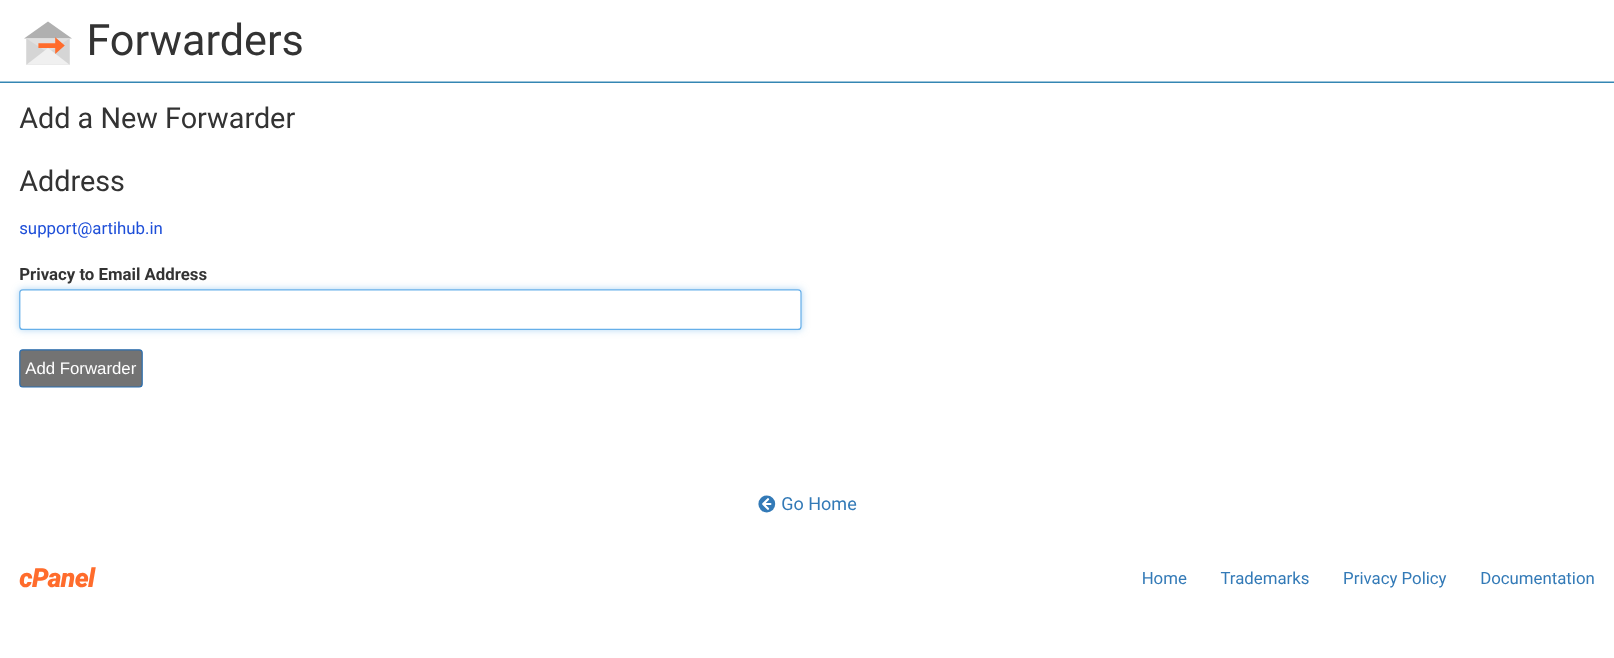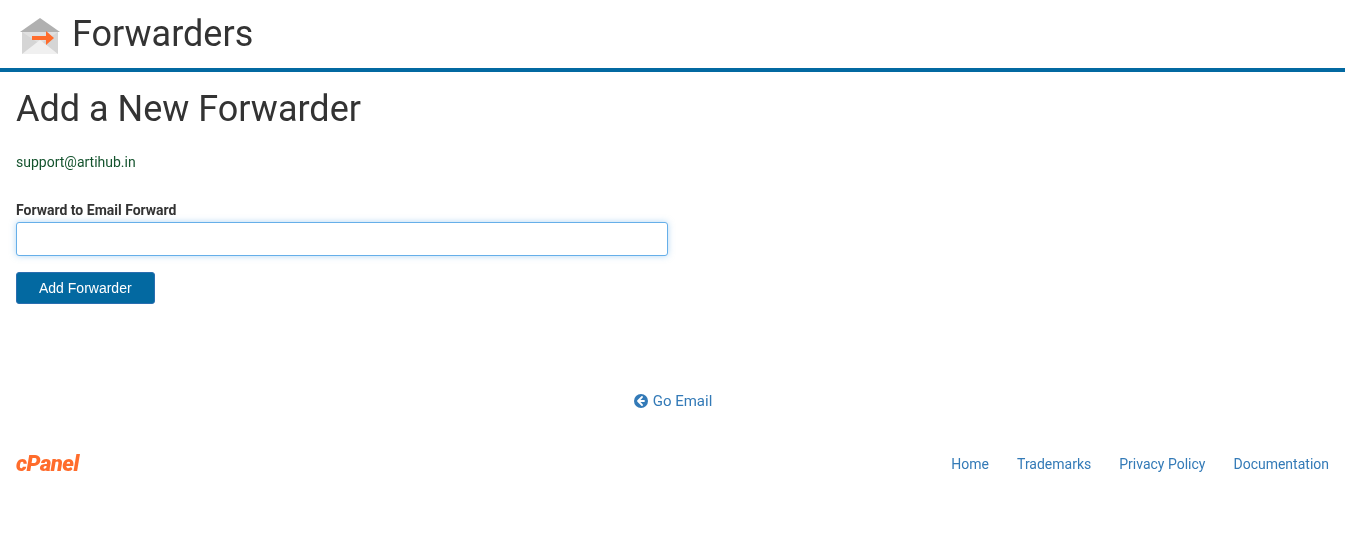--- a/index.html
+++ b/index.html
@@ -13,81 +13,81 @@
       color: #333;
       width: 1345px;
       height: 548px;
       overflow: hidden;
       position: relative;
     }
     .page-header {
       display: flex;
       align-items: center;
       padding: 10px 16px;
-      border-bottom: 4px solid #0369a1;
+      border-bottom: 1px solid #0369a1;
     }
     .page-header .icon-wrap {
       width: 48px;
       height: 48px;
       margin-right: 8px;
       display: flex;
       align-items: center;
       justify-content: center;
     }
     .page-title {
       font-size: 36px;
       font-weight: 400;
       color: #333;
     }
     .content {
       padding: 16px 16px 0 16px;
     }
     .section-title {
-      font-size: 36px;
+      font-size: 24px;
       font-weight: 400;
       color: #333;
       margin-bottom: 24px;
     }
     .subsection-title {
       font-size: 24px;
       font-weight: 400;
       color: #333;
       margin-bottom: 18px;
     }
     .field-label {
       font-size: 14px;
       font-weight: 700;
       color: #333;
       margin-bottom: 4px;
       display: block;
     }
     .field-value {
       font-size: 14px;
       font-weight: 400;
-      color: #14532d;
-      margin-bottom: 32px;
+      color: #1d4ed8;
+      margin-bottom: 22px;
       display: block;
     }
     .input-text {
       width: 652px;
       height: 34px;
       border: 1px solid #66afe9;
       border-radius: 3px;
       padding: 6px 10px;
       font-size: 14px;
       outline: none;
       box-shadow: 0 0 6px rgba(102, 175, 233, 0.5);
       margin-bottom: 16px;
     }
     .btn-primary {
-      background: #0369a1;
+      background: #737373;
       color: #fff;
       border: 1px solid #2a6eb0;
       border-radius: 3px;
-      padding: 7px 22px;
+      padding: 7px 4px;
       font-size: 14px;
       cursor: pointer;
       margin-bottom: 40px;
     }
     .go-back-wrap {
       text-align: center;
       margin-top: 48px;
       margin-bottom: 18px;
     }
     .go-back-link {
@@ -140,36 +140,37 @@
       <polygon points="6,44 24,30 42,44" fill="#f0f0f0"></polygon>
       <path d="M16 26 L30 26 L30 21 L38 28 L30 35 L30 30 L16 30 Z" fill="#ff6c2c"></path>
     </svg>
   </div>
   <h1 class="page-title">Forwarders</h1>
 </div>
 
 <div class="content">
   <h2 class="section-title">Add a New Forwarder</h2>
 
+  <h3 class="subsection-title">Address</h3>
   <span class="field-value">support@artihub.in</span>
 
-  <span class="field-label">Forward to Email Forward</span>
+  <span class="field-label">Privacy to Email Address</span>
   <input type="text" class="input-text" value="" style="">
 
   <div>
     <button class="btn-primary">Add Forwarder</button>
   </div>
 
   <div class="go-back-wrap">
     <a class="go-back-link">
       <svg width="16" height="16" viewBox="0 0 16 16">
         <circle cx="8" cy="8" r="7" fill="#337ab7"></circle>
         <path d="M9 4 L5 8 L9 12 M5 8 L11 8" stroke="#fff" stroke-width="1.8" fill="none" stroke-linecap="round" stroke-linejoin="round"></path>
       </svg>
-      <span>Go Email</span>
+      <span>Go Home</span>
     </a>
   </div>
 </div>
 
 <div class="footer">
   <div class="footer-left">
     <span class="cpanel-logo">cPanel</span>
 
   </div>
   <div class="footer-links">

